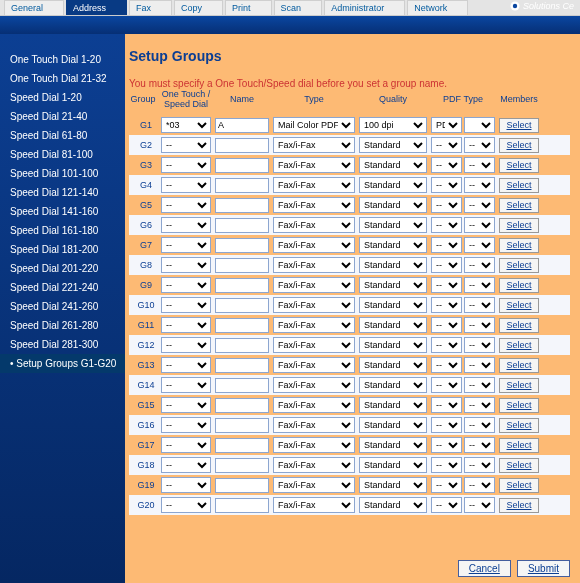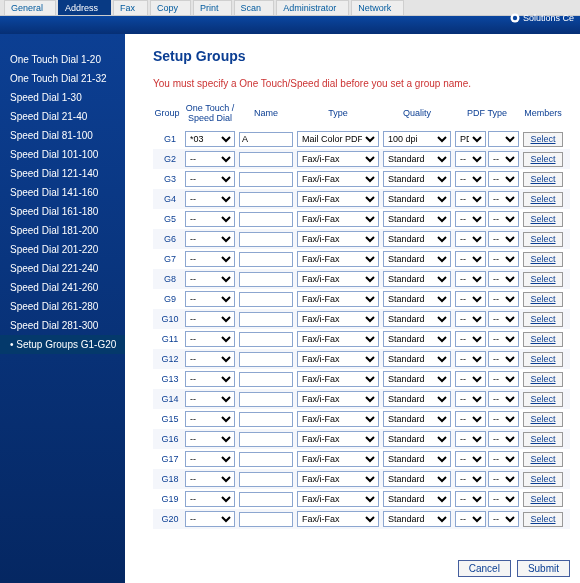--- a/index.html
+++ b/index.html
@@ -19,40 +19,41 @@
     background: #e4e4e4;
     padding-left: 4px;
     gap: 2px;
     position: relative;
     border-bottom: 1px solid #ccc;
   }
   .tabbar .tab {
     background: #eeeeee;
     color: #005a9e;
     font-size: 9px;
-    padding: 1px 12px 1px 6px;
+    padding: 1px 20px 1px 6px;
     border: 1px solid #cfcfcf;
     border-bottom: none;
     cursor: pointer;
     line-height: 12px;
   }
   .tabbar .tab.active {
     background: #083a84;
     color: #fff;
     border-color: #083a84;
   }
   .tabbar .right {
     position: absolute;
     right: 6px;
-    top: 13px;
+    top: 1px;
     color: #fff;
     font-size: 9px;
     display:flex;
     align-items:center;
     gap:3px;
+    font-style:italic;
   }
   .tabbar .right svg { display:block; }
   
   .banner {
     height: 18px;
     background: linear-gradient(#0a46a0,#062f75);
   }
   .layout { display: flex; height: calc(100% - 34px); }
   
   .sidebar {
@@ -70,35 +71,34 @@
   .sidebar .item.active::before {
     content: "• ";
     color: #fff;
   }
   .sidebar .item.active {
     background: #04396b;
   }
   
   .main {
     flex: 1;
-    background: #ffffff;
-    padding: 14px 10px 10px 28px;
+    background: #fdba74;
+    padding: 14px 10px 10px 4px;
     position: relative;
     overflow: hidden;
   }
   .main h1 {
     color: #0b3e93;
     font-size: 14px;
     font-weight: bold;
     margin-bottom: 14px;
   }
   .main .hint {
     color: #c33;
     font-size: 10px;
-    margin-bottom: 14px;
   }
   .grid-header, .grid-row {
     display: grid;
     grid-template-columns: 28px 50px 54px 82px 68px 64px 40px;
     gap: 4px;
     align-items: center;
   }
   .grid-header {
     color: #0b3e93;
     font-size: 9px;
@@ -148,20 +148,21 @@
     display: flex;
     gap: 6px;
   }
   .footer button {
     border: 1px solid #445e9e;
     background: #f5f5f5;
     color: #0b3e93;
     font-size: 10px;
     padding: 2px 10px;
     cursor: pointer;
+    text-decoration: underline;
   }
 </style>
 </head>
 <body>
 
 <div class="tabbar">
 
   <div id="tabs-host" style="display: flex; gap: 2px;">
       <div class="tab">General</div>
       <div class="tab active">Address</div>
@@ -180,22 +181,23 @@
     <span>Solutions Ce</span>
   </div>
 </div>
 <div class="banner"></div>
 
 <div class="layout">
 
   <div class="sidebar" id="sidebar-host">
       <div class="item">One Touch Dial 1-20</div>
       <div class="item">One Touch Dial 21-32</div>
-      <div class="item">Speed Dial 1-30</div>
+      <div class="item">Speed Dial 1-20</div>
       <div class="item">Speed Dial 21-40</div>
+      <div class="item">Speed Dial 61-80</div>
       <div class="item">Speed Dial 81-100</div>
       <div class="item">Speed Dial 101-100</div>
       <div class="item">Speed Dial 121-140</div>
       <div class="item">Speed Dial 141-160</div>
       <div class="item">Speed Dial 161-180</div>
       <div class="item">Speed Dial 181-200</div>
       <div class="item">Speed Dial 201-220</div>
       <div class="item">Speed Dial 221-240</div>
       <div class="item">Speed Dial 241-260</div>
       <div class="item">Speed Dial 261-280</div>

